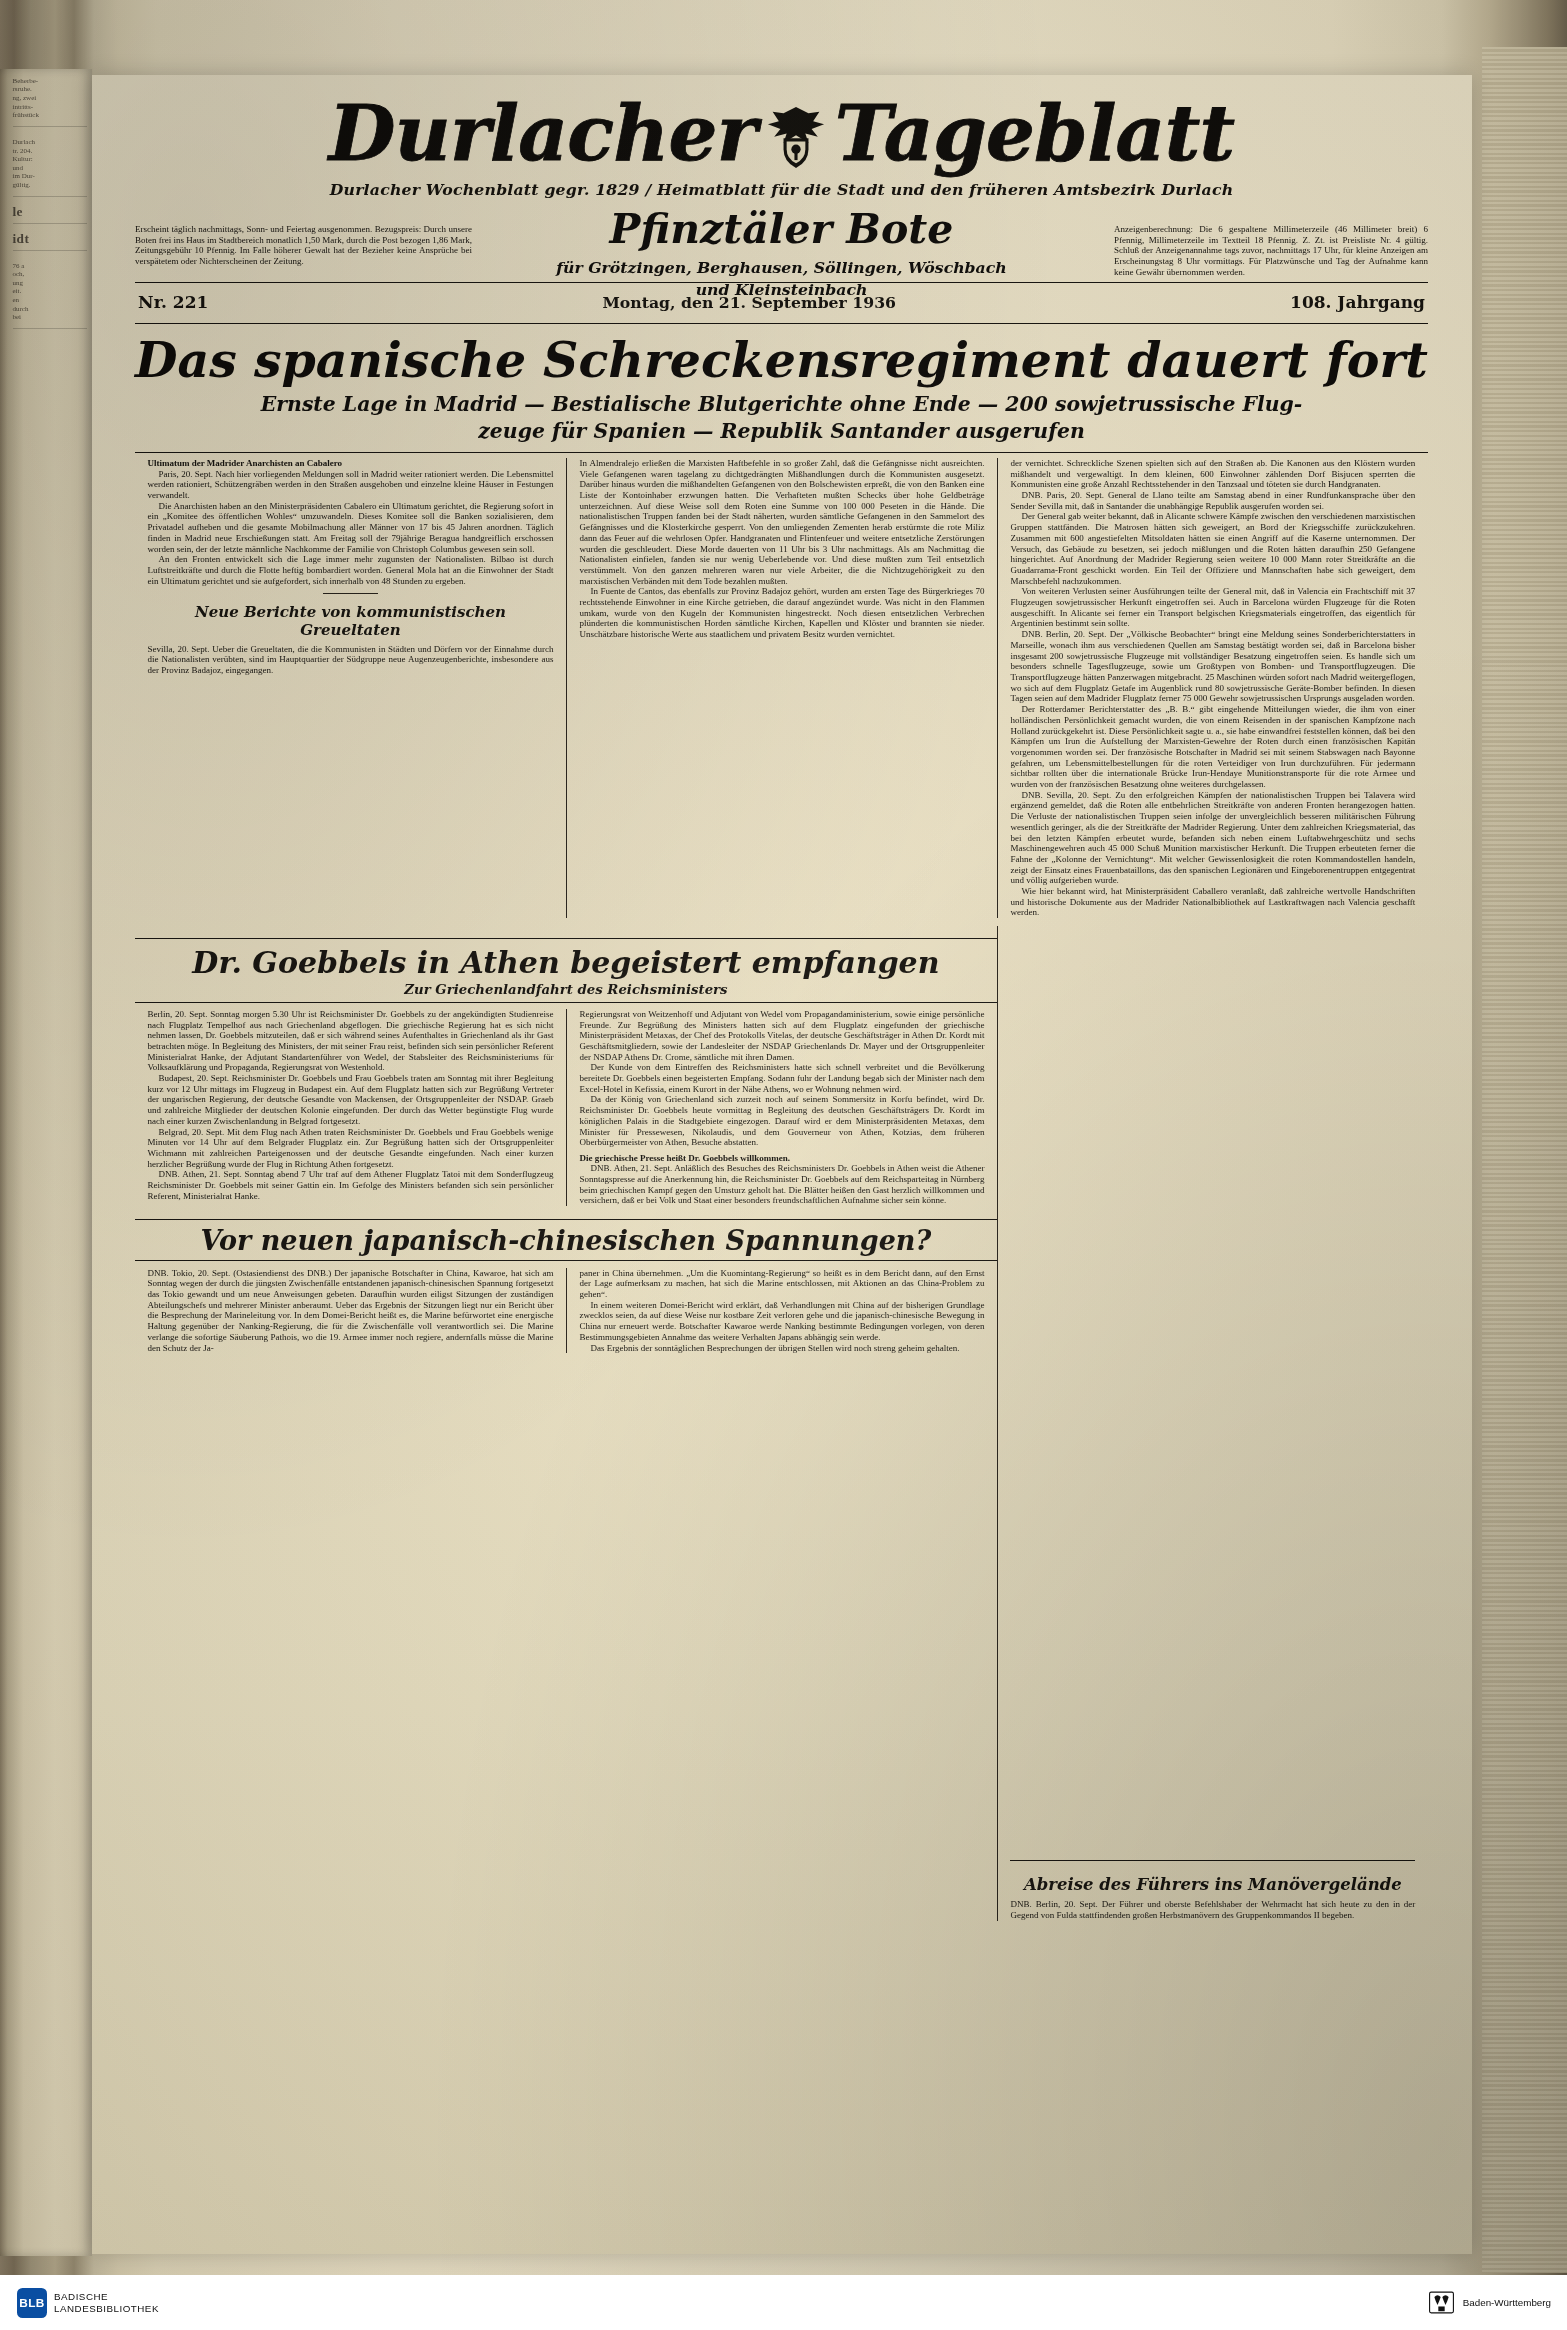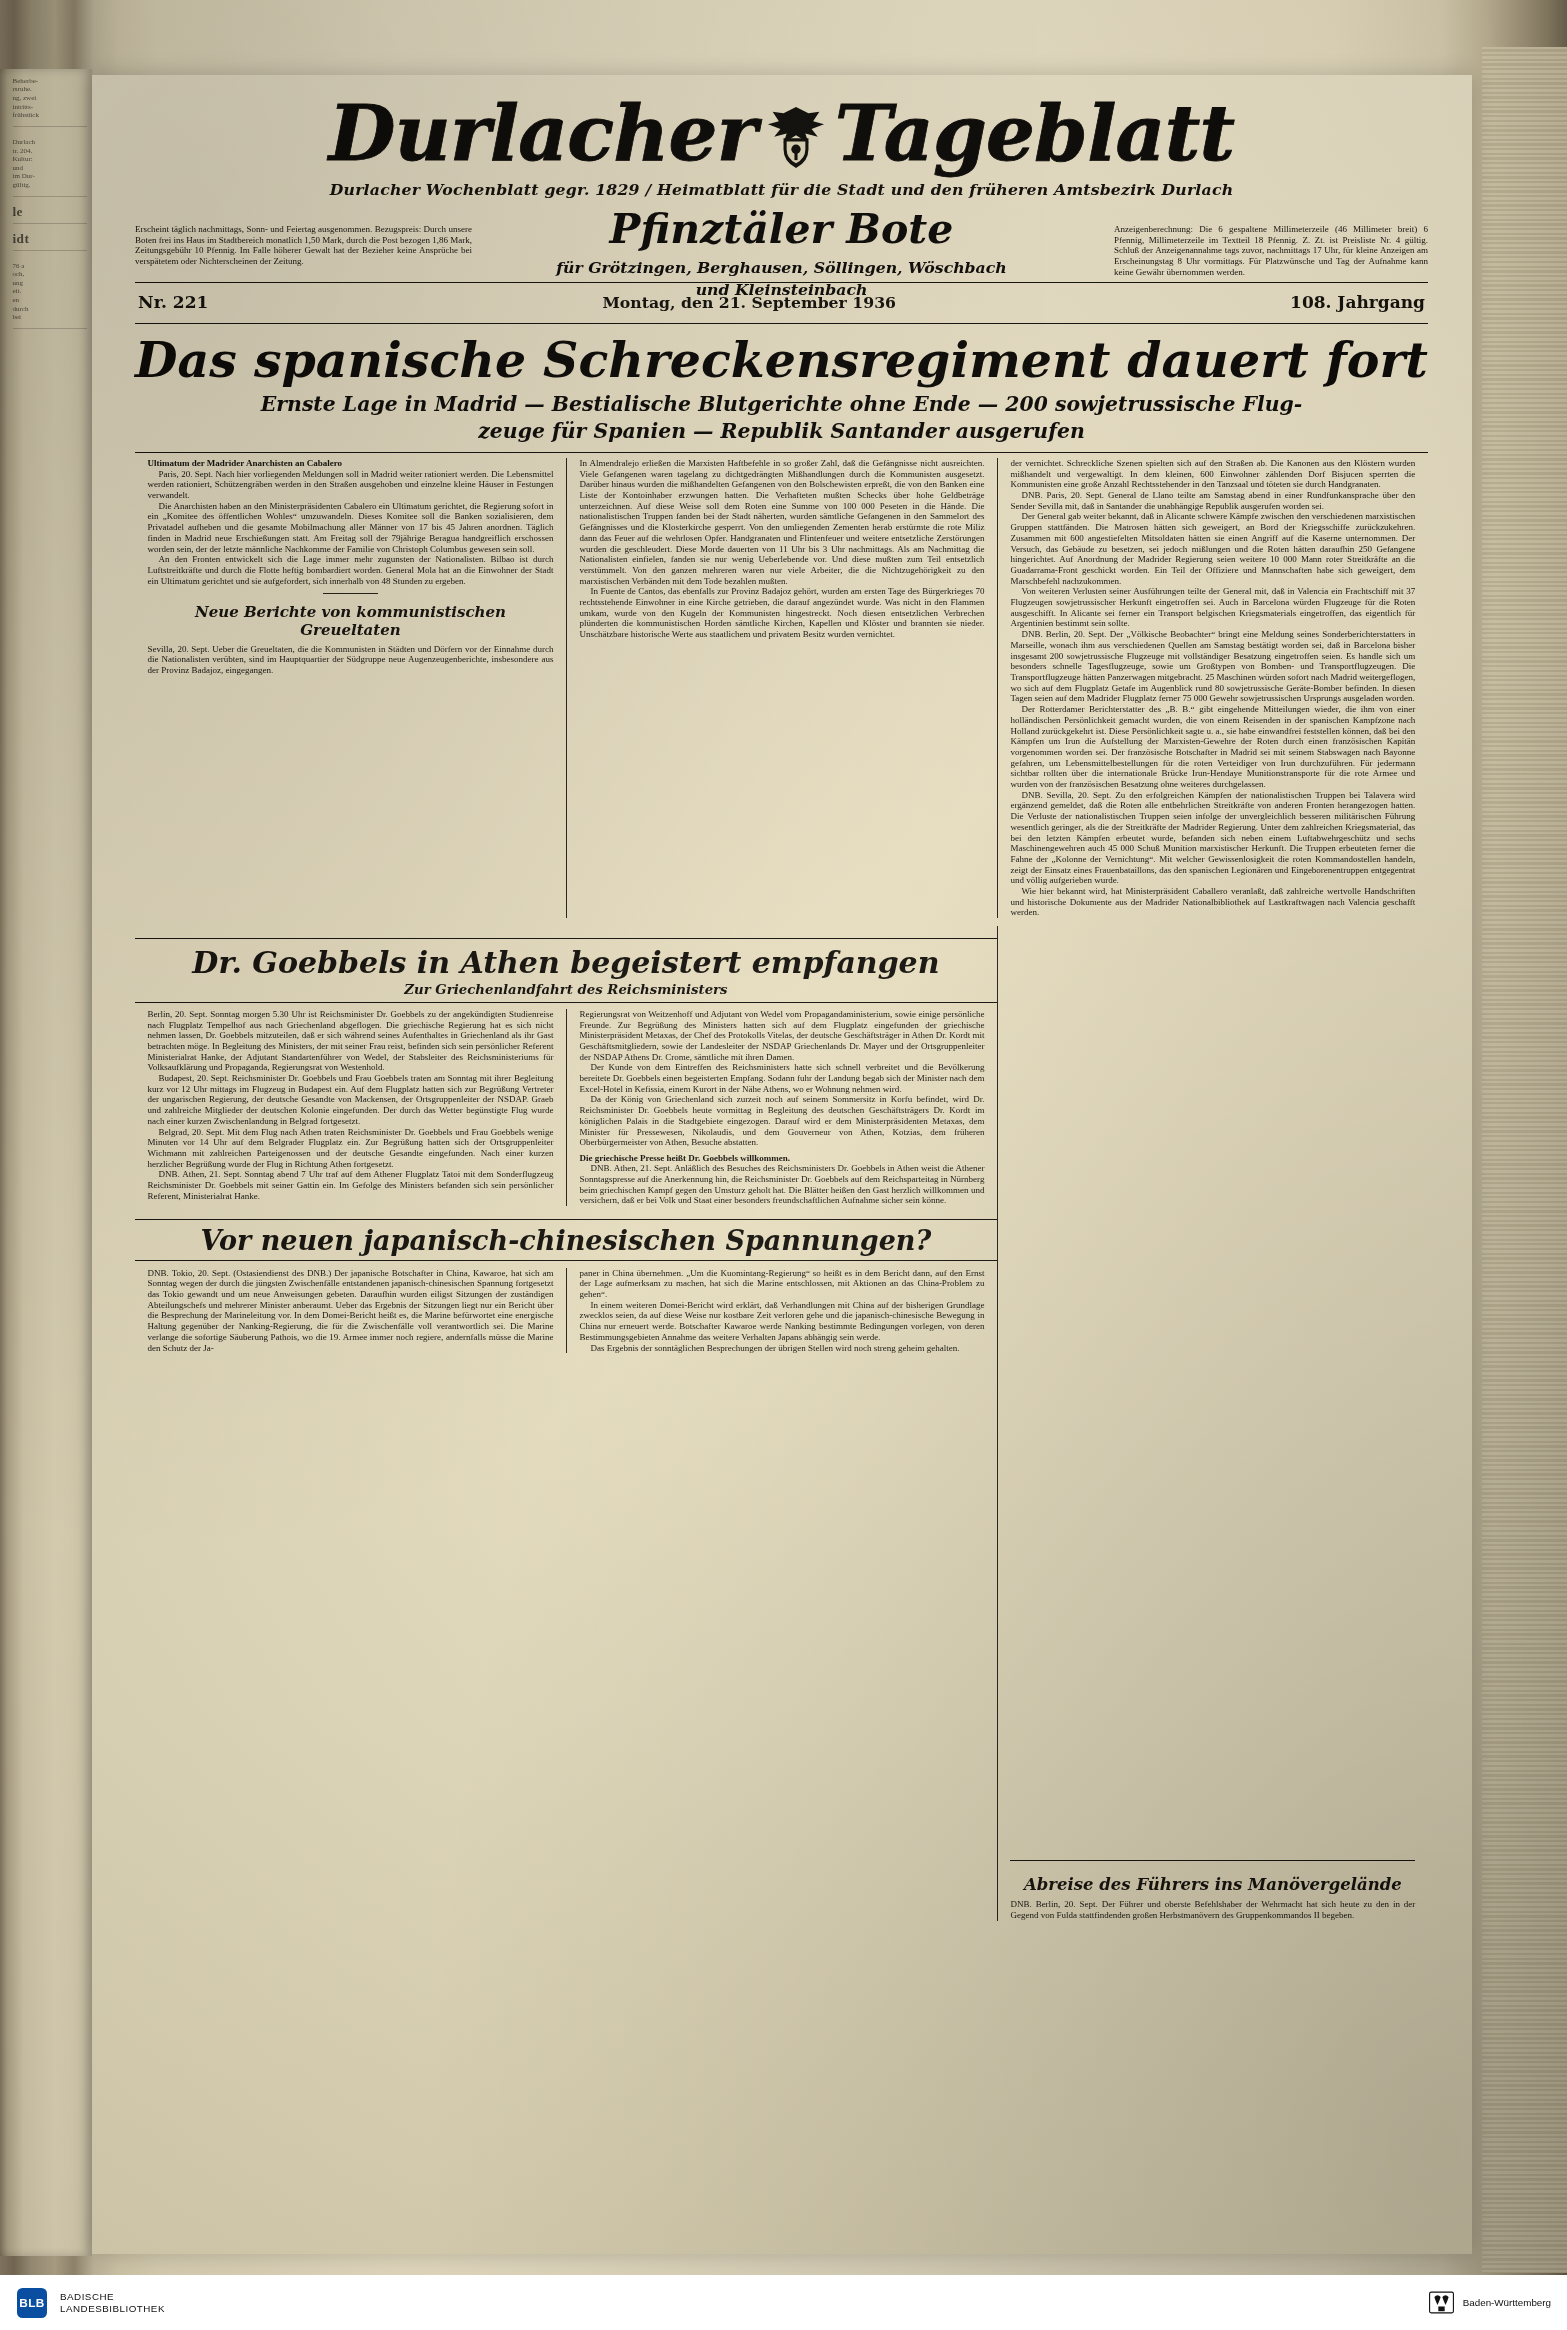--- a/index.html
+++ b/index.html
@@ -141,21 +141,21 @@
     font-family:"DejaVu Serif",serif;font-weight:bold;font-style:italic;font-size:16.5px;
     text-align:center;margin:7.8px 0 4.7px;
   }
   .topline{border-top:1.6px solid #15120d;padding-top:6.3px;margin-top:9.4px;}
   
   #footer{
     position:absolute;left:0;bottom:0;width:1568px;height:55px;background:#ffffff;
     display:flex;align-items:center;justify-content:space-between;padding:0 17px;box-sizing:border-box;
     font-family:"Liberation Sans",sans-serif;
   }
-  .blb{display:flex;align-items:center;gap:13px;}
+  .blb{display:flex;align-items:center;gap:7px;}
   .blb .logo{
     width:30px;height:30px;border-radius:5.5px;background:#0a4ea2;color:#fff;
     display:flex;align-items:center;justify-content:center;font-weight:bold;font-size:11.8px;letter-spacing:0.4px;
   }
   .blb .btxt{font-size:9.8px;line-height:11.8px;color:#111;letter-spacing:0.5px;}
   .bw{display:flex;align-items:center;gap:7.8px;font-size:9.8px;color:#111;}
   .bw .crest2{width:27px;height:27px;position:relative;}
   .center{text-align:center;}
 </style>
 </head>

